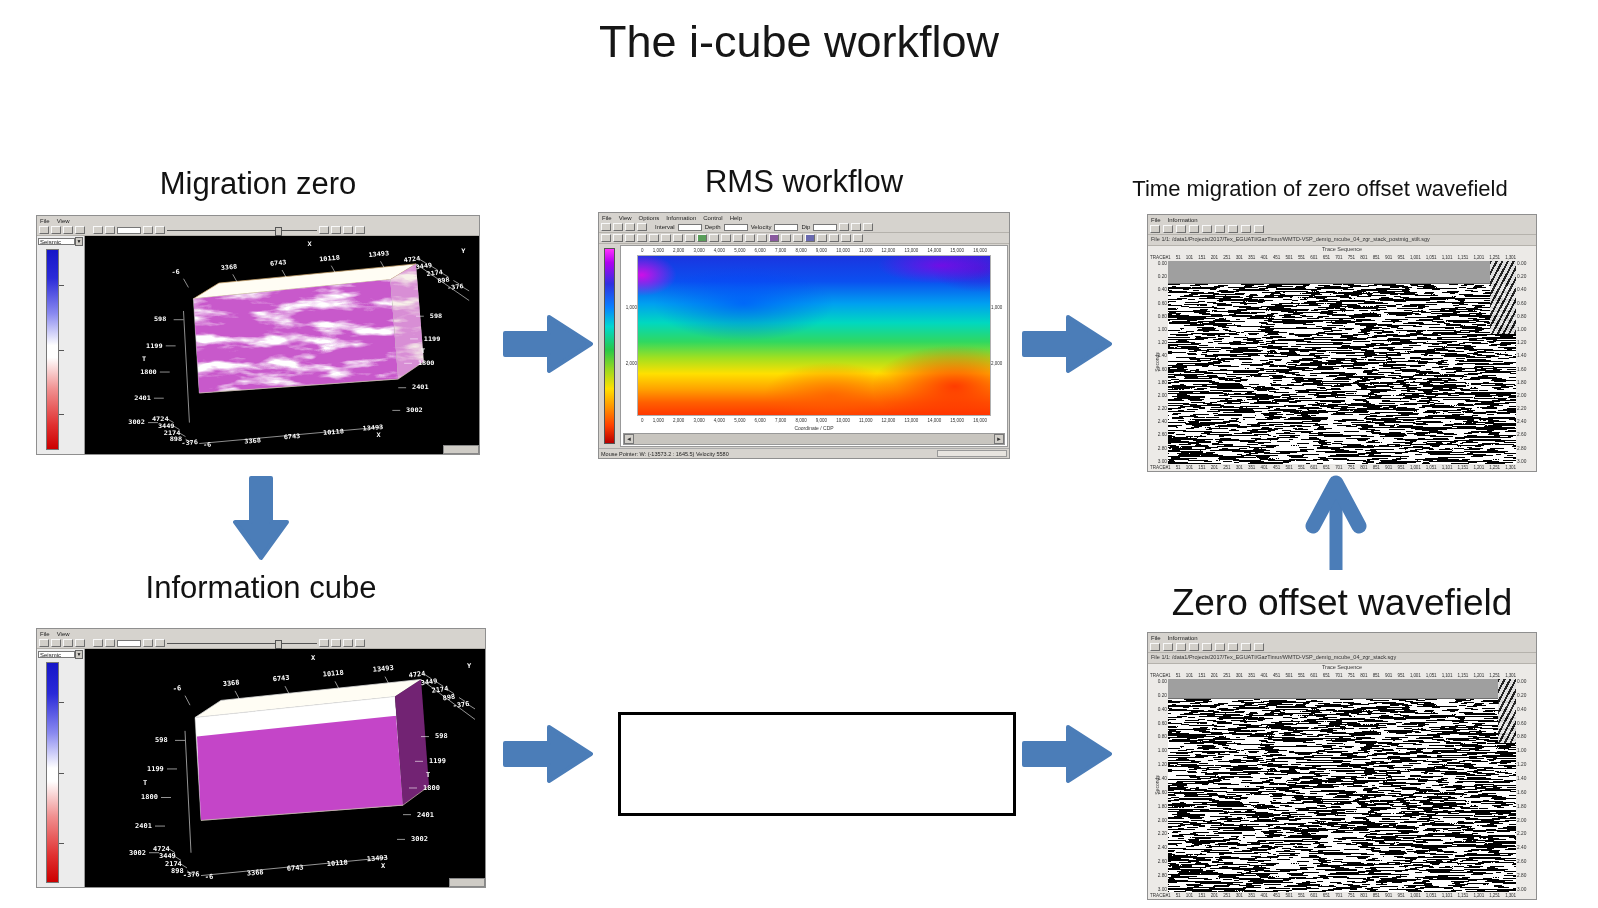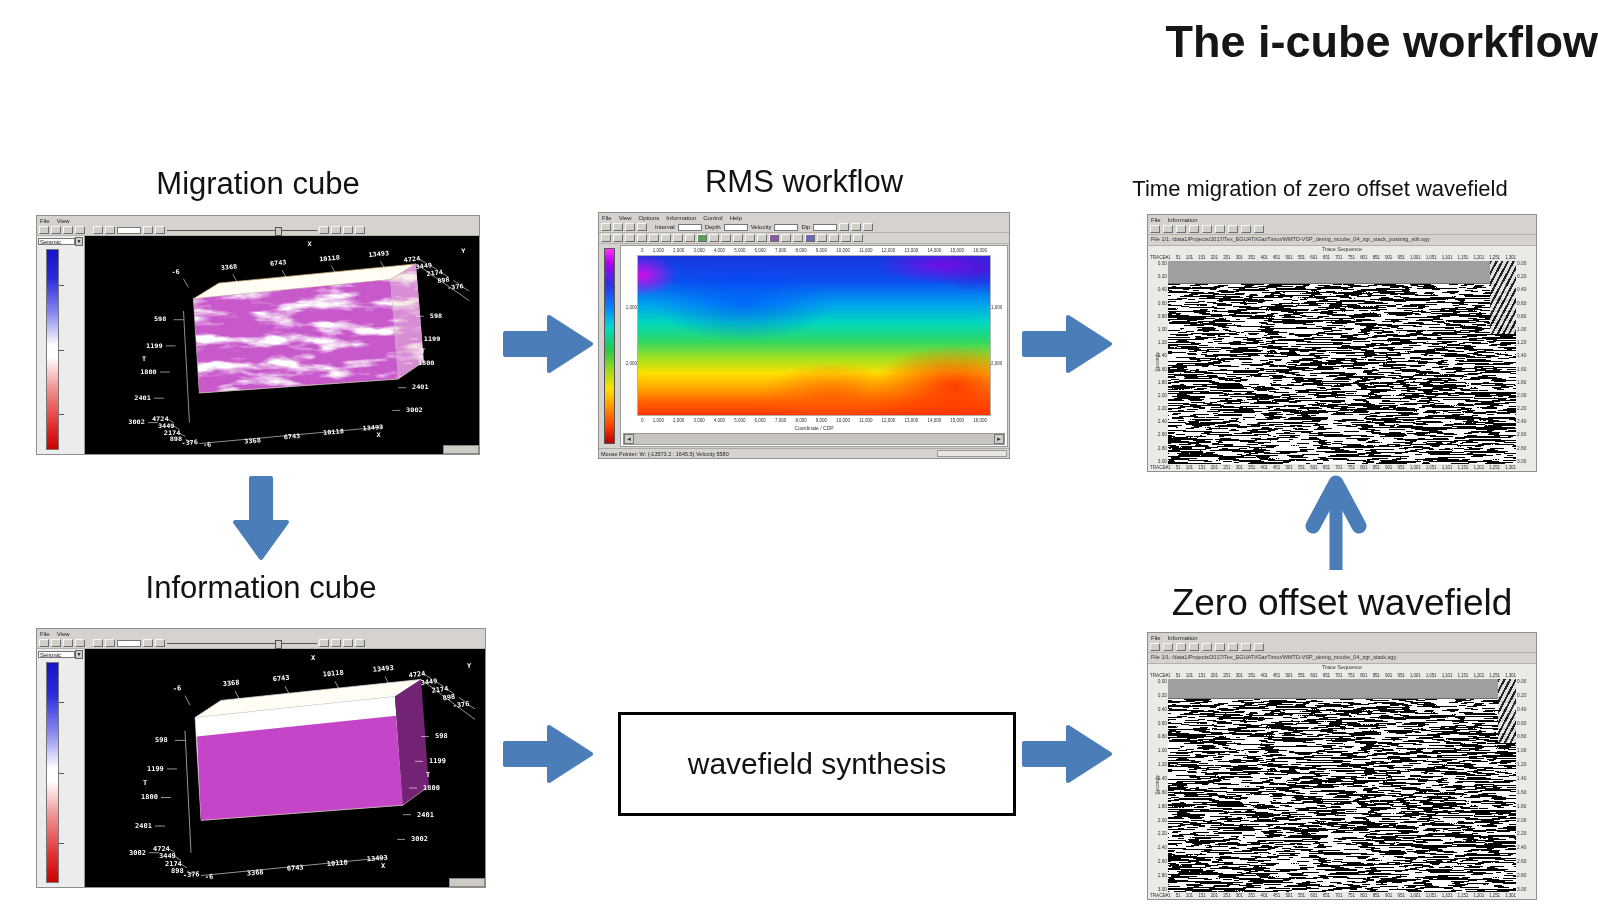--- a/index.html
+++ b/index.html
@@ -2,21 +2,21 @@
 <html><head>
 <meta charset="utf-8">
 <style>
   html,body{margin:0;padding:0;}
   body{
     position:relative;width:1598px;height:908px;overflow:hidden;background:#ffffff;
     font-family:"Liberation Sans", sans-serif;color:#111;
   }
   .abs{position:absolute;}
   
-  .slide-title{top:16px;left:0;width:100%;text-align:right;font-size:45px;letter-spacing:0;color:#161616;font-weight:bold;}
+  .slide-title{top:16px;left:0;width:100%;text-align:center;font-size:45px;letter-spacing:0;color:#161616;}
   .flow-label{text-align:center;color:#121212;white-space:nowrap;}
   
   .panel{position:absolute;background:#d6d3ce;border:1px solid #8f8f8f;box-sizing:border-box;display:flex;flex-direction:column;}
   .menubar{height:9px;display:flex;align-items:center;gap:7px;padding:0 3px;font-size:6px;color:#222;flex:none;}
   .menu-item{white-space:nowrap;}
   .toolbar{display:flex;align-items:center;gap:2px;padding:1px 2px;flex:none;border-bottom:1px solid #b5b2ac;}
   .tbtn{display:inline-block;width:10px;height:8px;background:#d2cfc9;border:1px solid;border-color:#f8f8f8 #6e6e6e #6e6e6e #f8f8f8;box-sizing:border-box;flex:none;}
   .tb2 .tbtn:nth-child(9){background:#5a9e5a;}
   .tb2 .tbtn:nth-child(15){background:#8a5a9e;}
   .tb2 .tbtn:nth-child(18){background:#6a6ab0;}
@@ -107,21 +107,21 @@
     </filter>
     <filter id="f-demig" x="0%" y="0%" width="100%" height="100%">
       <feTurbulence type="fractalNoise" baseFrequency="0.05 0.12" numOctaves="3" seed="4"></feTurbulence>
       <feColorMatrix type="matrix" values="0 0 0 0 0.55  0 0 0 0 0.06  0 0 0 0 0.58  4 4 4 0 -1.2"></feColorMatrix>
     </filter>
   </defs>
 </svg>
 
 <div class="abs slide-title">The i-cube workflow</div>
 
-<div class="abs flow-label" style="left:36px;top:166px;width:444px;font-size:31px;">Migration cube</div>
+<div class="abs flow-label" style="left:36px;top:166px;width:444px;font-size:31px;">Migration zero</div>
 <div class="abs flow-label" style="left:598px;top:164px;width:412px;font-size:31px;">RMS workflow</div>
 <div class="abs flow-label" style="left:1080px;top:176px;width:480px;font-size:22px;">Time migration of zero offset wavefield</div>
 <div class="abs flow-label" style="left:36px;top:570px;width:450px;font-size:31px;">Information cube</div>
 <div class="abs flow-label" style="left:1147px;top:582px;width:390px;font-size:37px;">Zero offset wavefield</div>
 
 <div class="panel" id="mig-panel" style="left:36px;top:215px;width:444px;height:240px;">
   <div class="menubar">
       <span class="menu-item">File</span>
       <span class="menu-item">View</span>
     </div>
@@ -638,21 +638,20 @@
           <text x="242" y="228" transform="rotate(-5 242 228)">10118</text>
           <text x="282" y="223" transform="rotate(-5 282 223)">13493</text>
           <text x="296" y="230">X</text>
         </svg>
       <span class="resize-grip"></span>
     </div>
   </div>
 </div>
 
 <div class="abs synth-box" style="left:618px;top:712px;width:392px;height:98px;">
-  <span>wavefield synthesis</span>
 </div>
 
 <div class="panel" id="zo-panel" style="left:1147px;top:632px;width:390px;height:268px;">
   <div class="menubar">
       <span class="menu-item">File</span>
       <span class="menu-item">Information</span>
     </div>
   <div class="toolbar">
       <span style="display:flex;gap:3px;">
         <span class="tbtn"></span>

